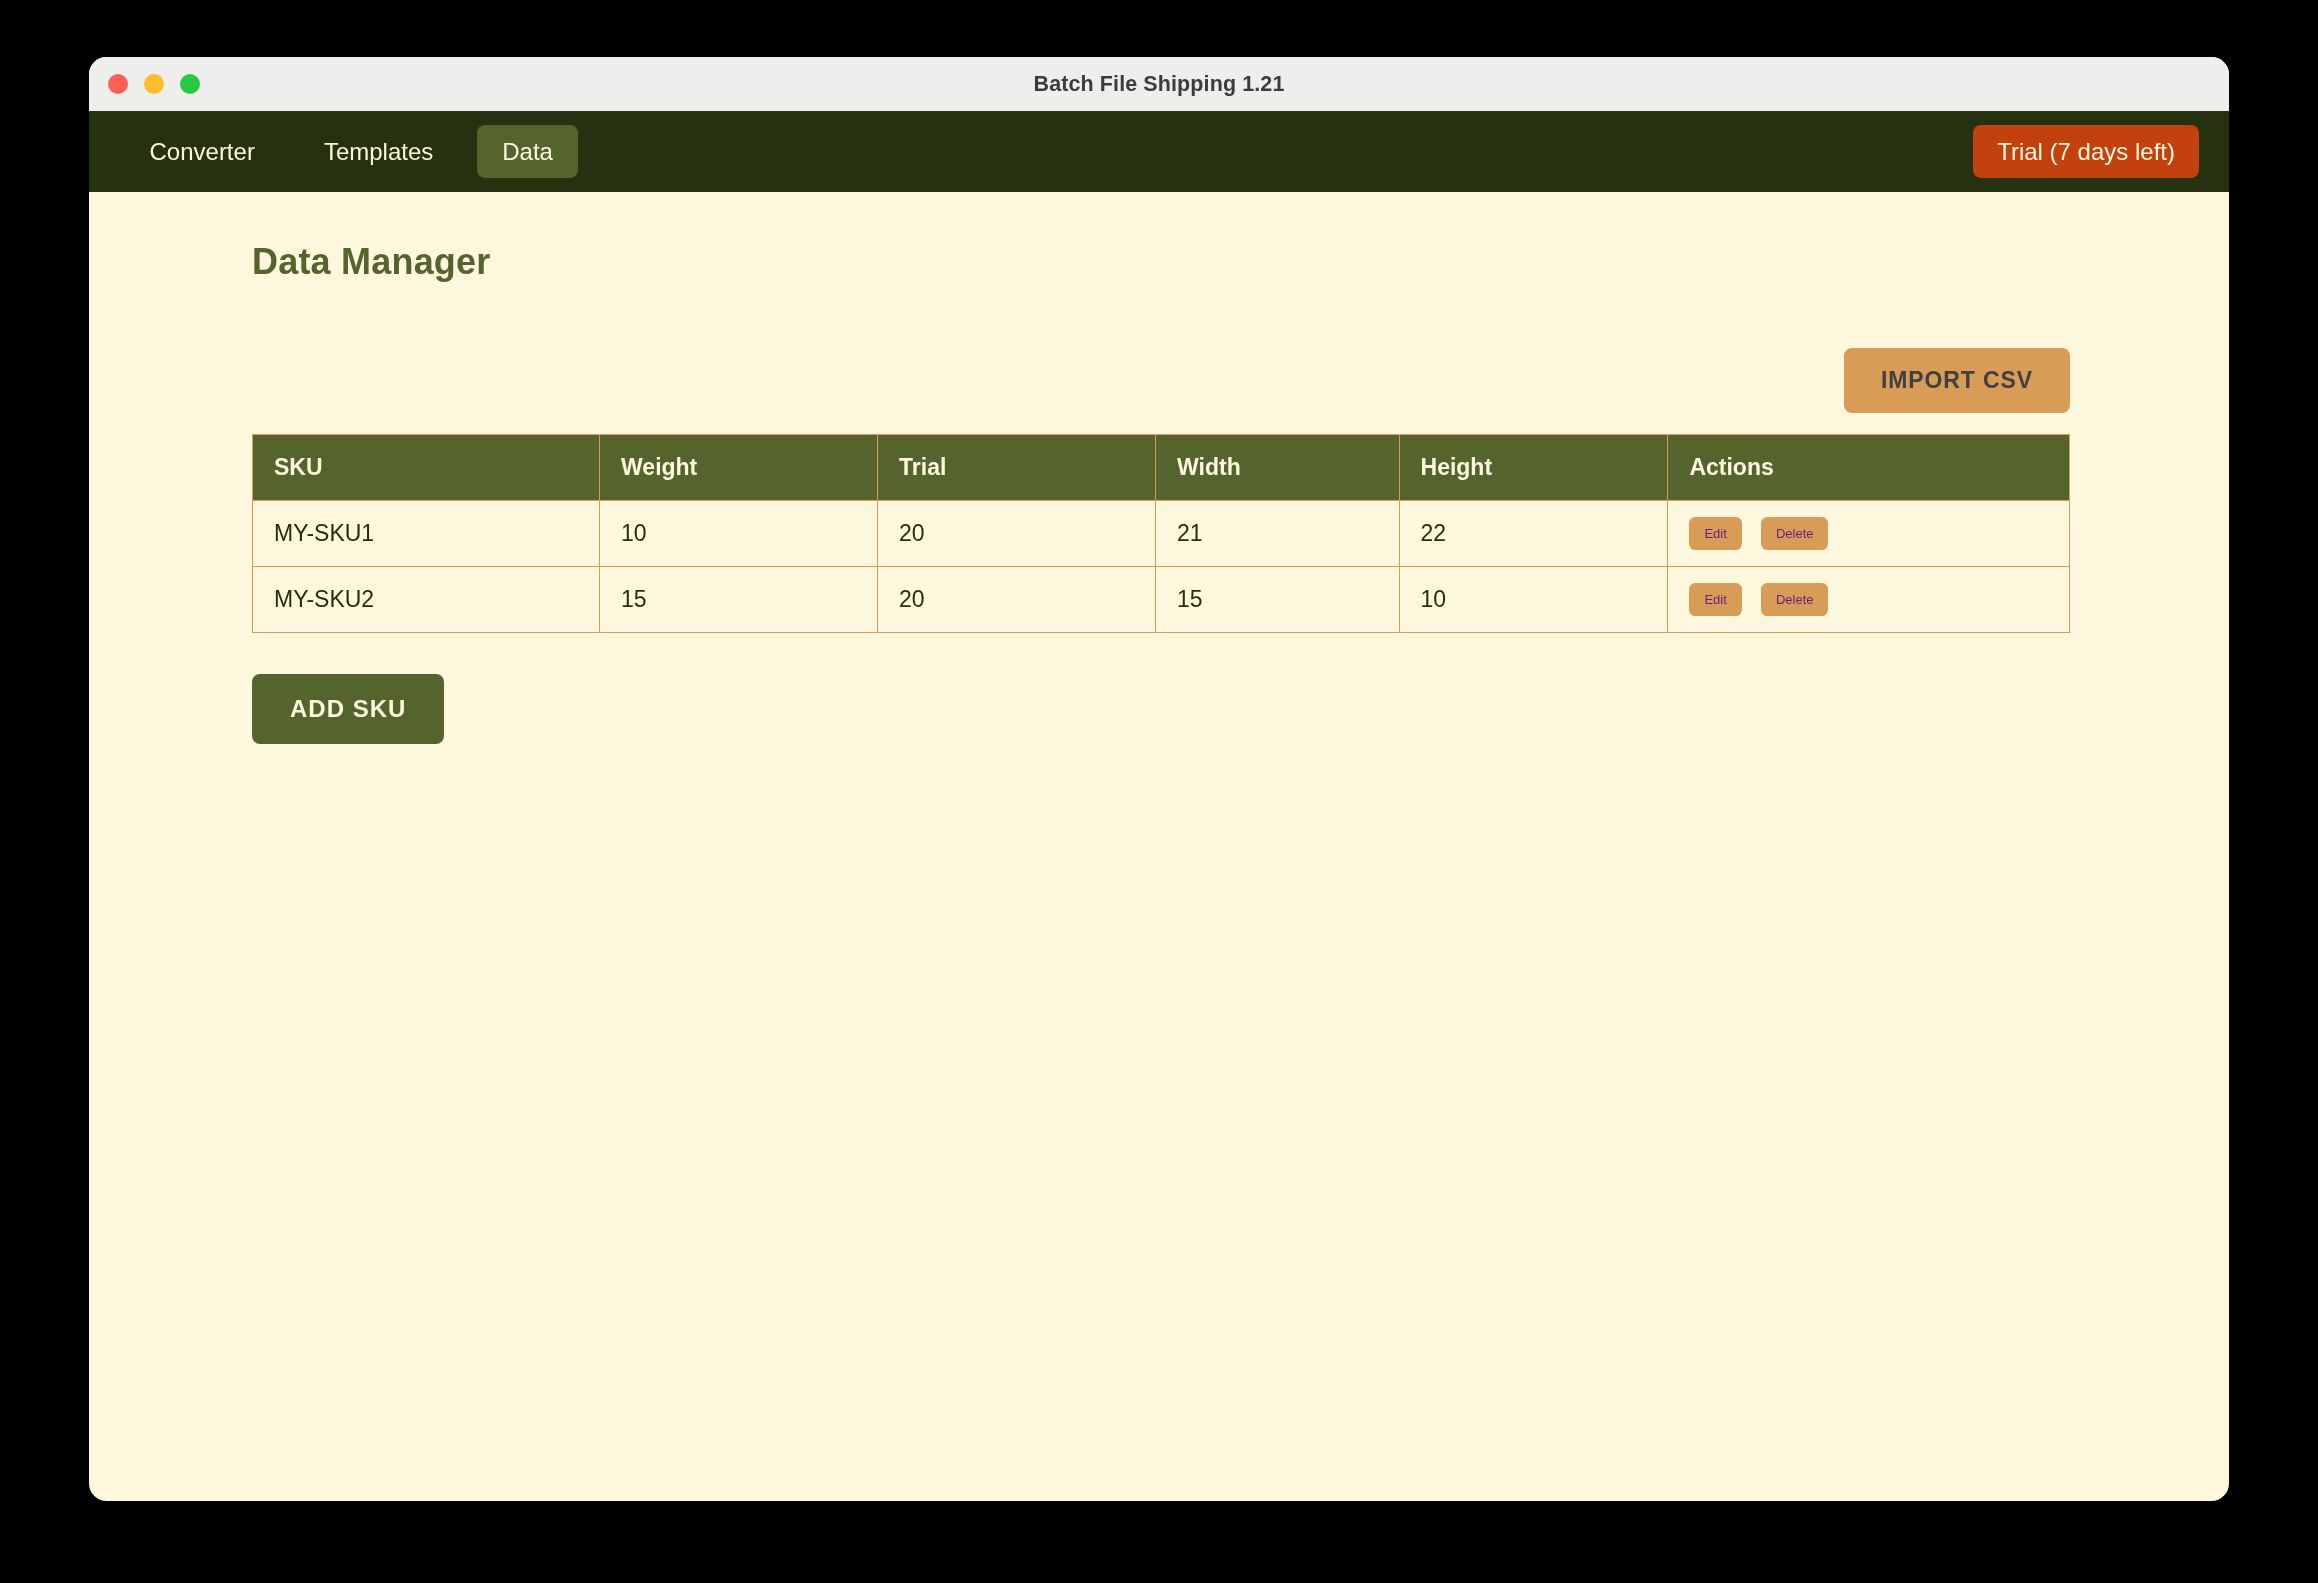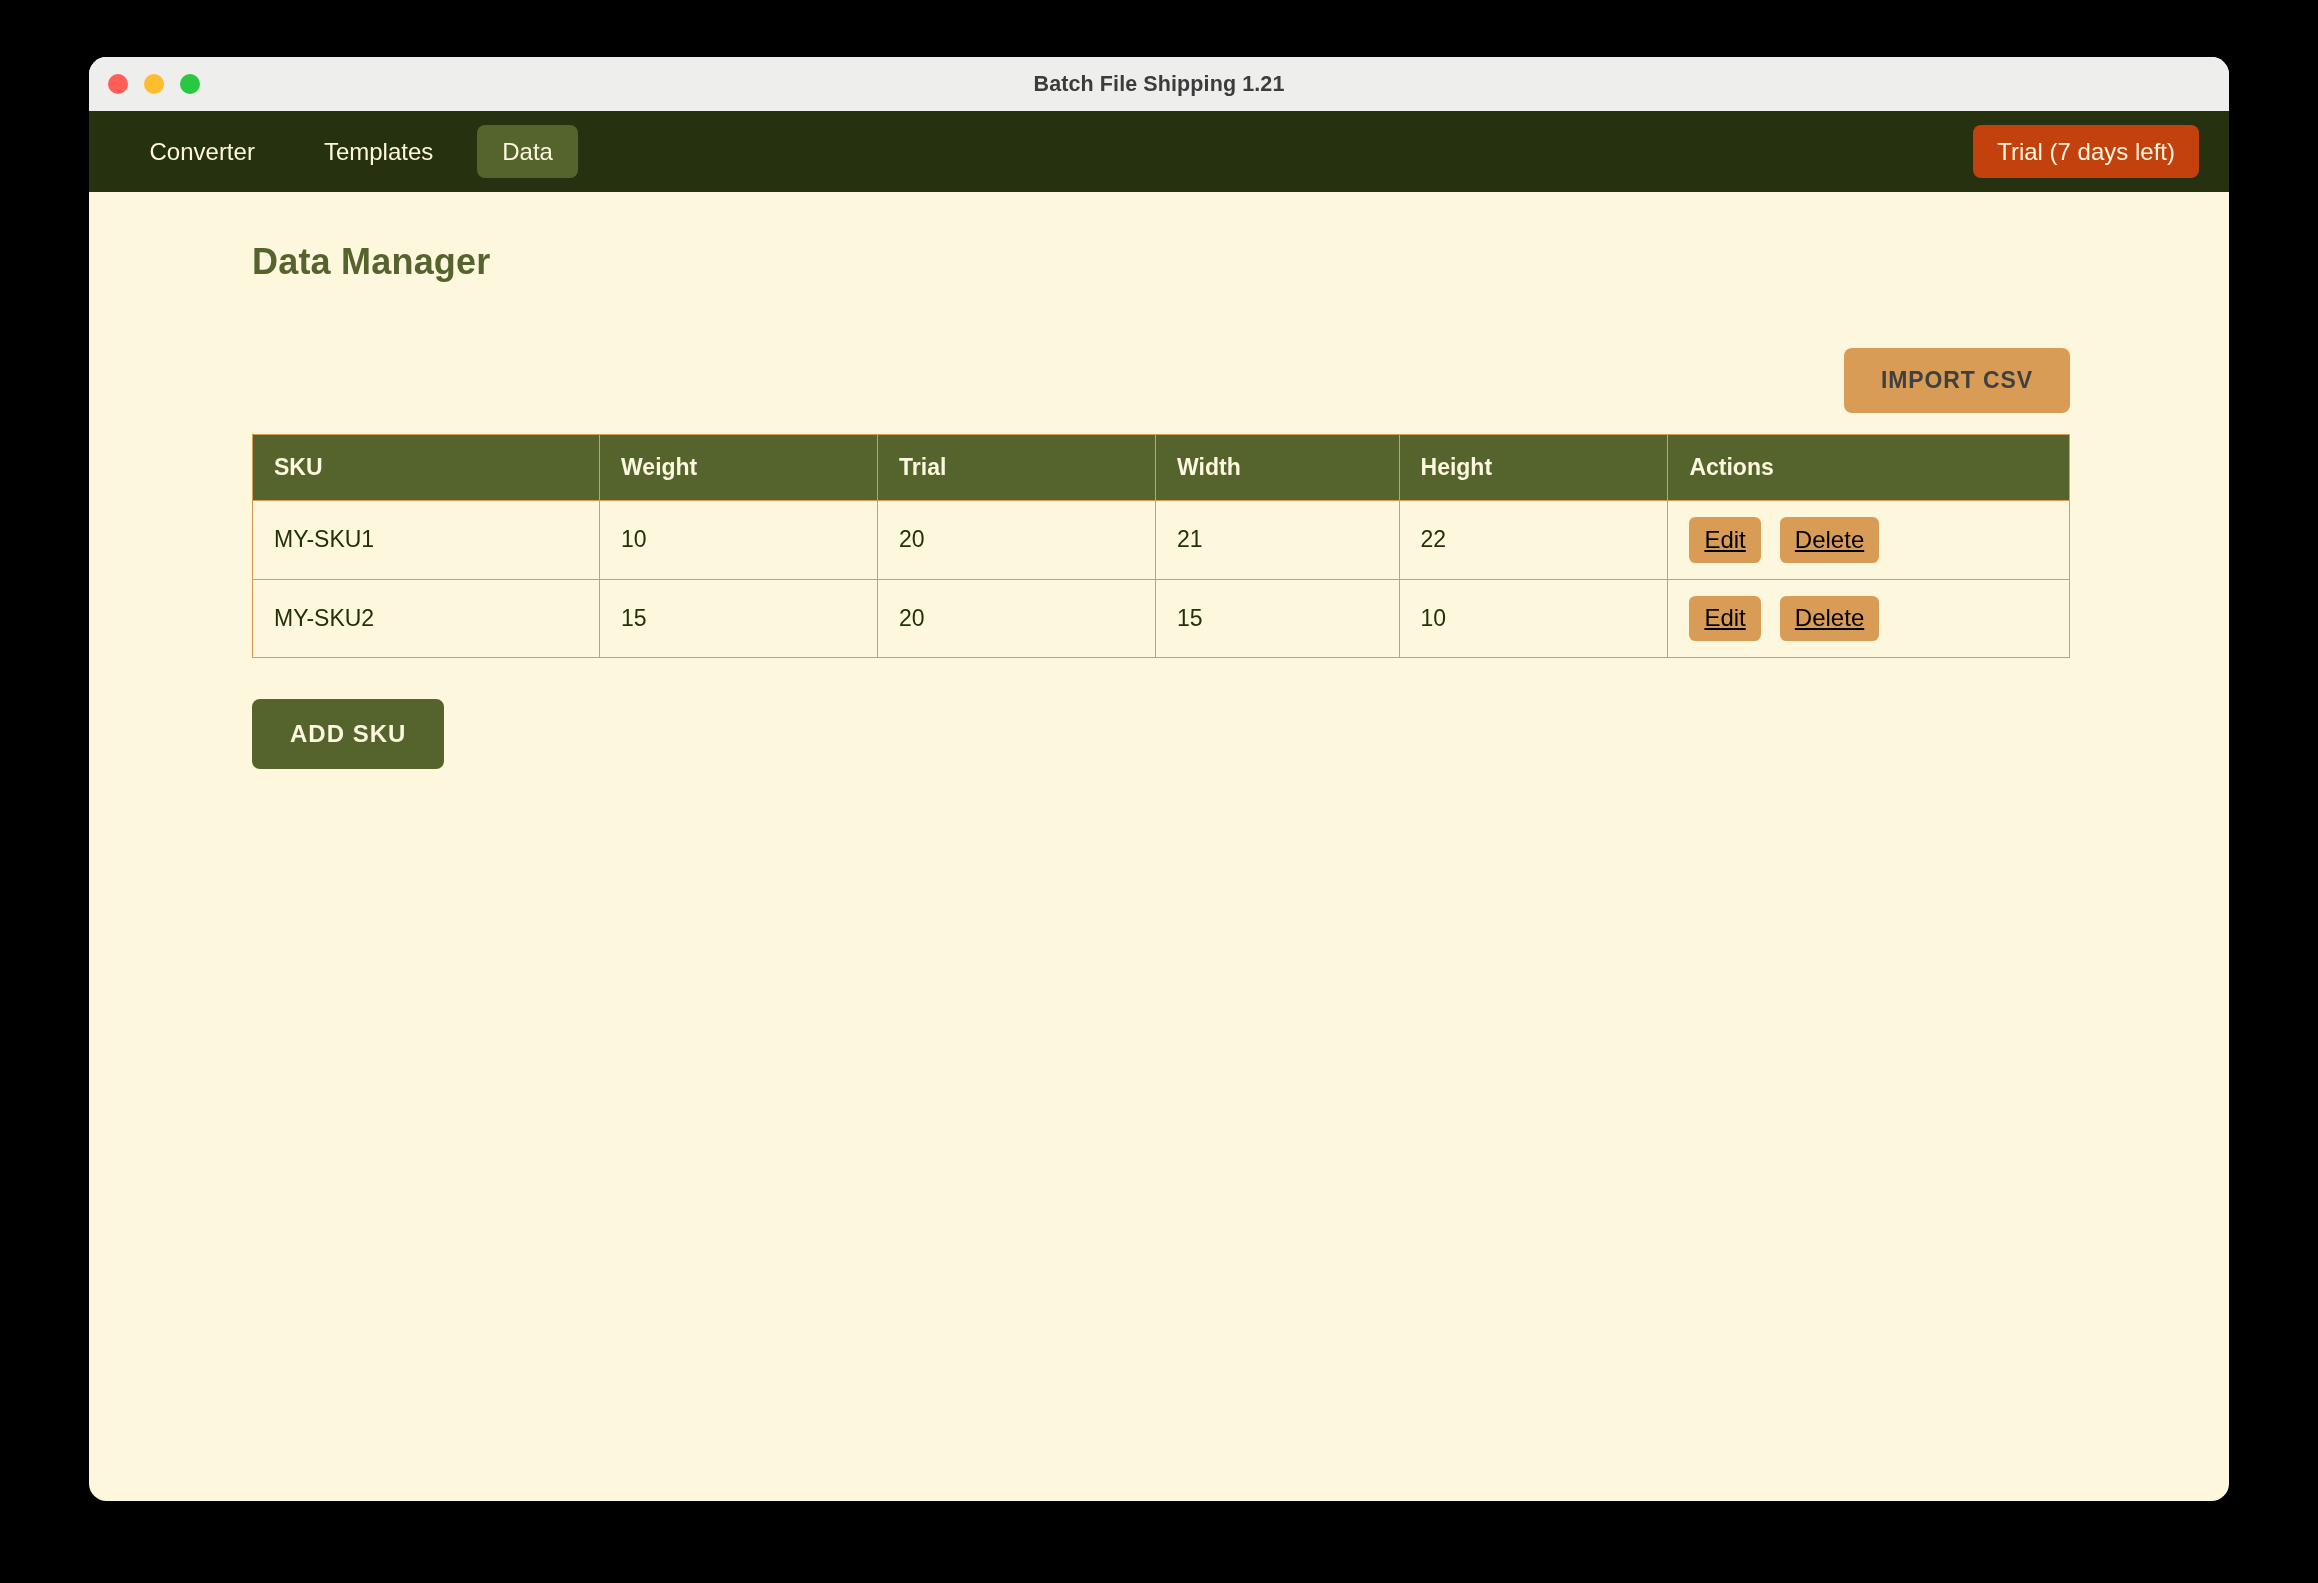--- a/index.html
+++ b/index.html
@@ -178,29 +178,28 @@
   .col-length  { width: 15.3%; }
   .col-width   { width: 13.4%; }
   .col-height  { width: 14.8%; }
   .col-actions { width: 22.1%; }
 
   .cell-actions {
     white-space: nowrap;
   }
   .btn-row {
     background: #d99c57;
-    color: #000000;
-    font-size: 24px;
+    color: #701a75;
+    font-size: 13px;
     border: none;
     border-radius: 6.4px;
     padding: 8.8px 15px;
     margin-right: 12.7px;
     cursor: pointer;
     font-family: "Liberation Sans", sans-serif;
-    text-decoration: underline;
   }
   .btn-row:last-child { margin-right: 0; text-align: center; }
 
   .btn-add-wrap {
     margin-top: 41px;
   }
   .btn-add {
     background: #55632d;
     color: #fdf7dd;
     font-size: 24px;

